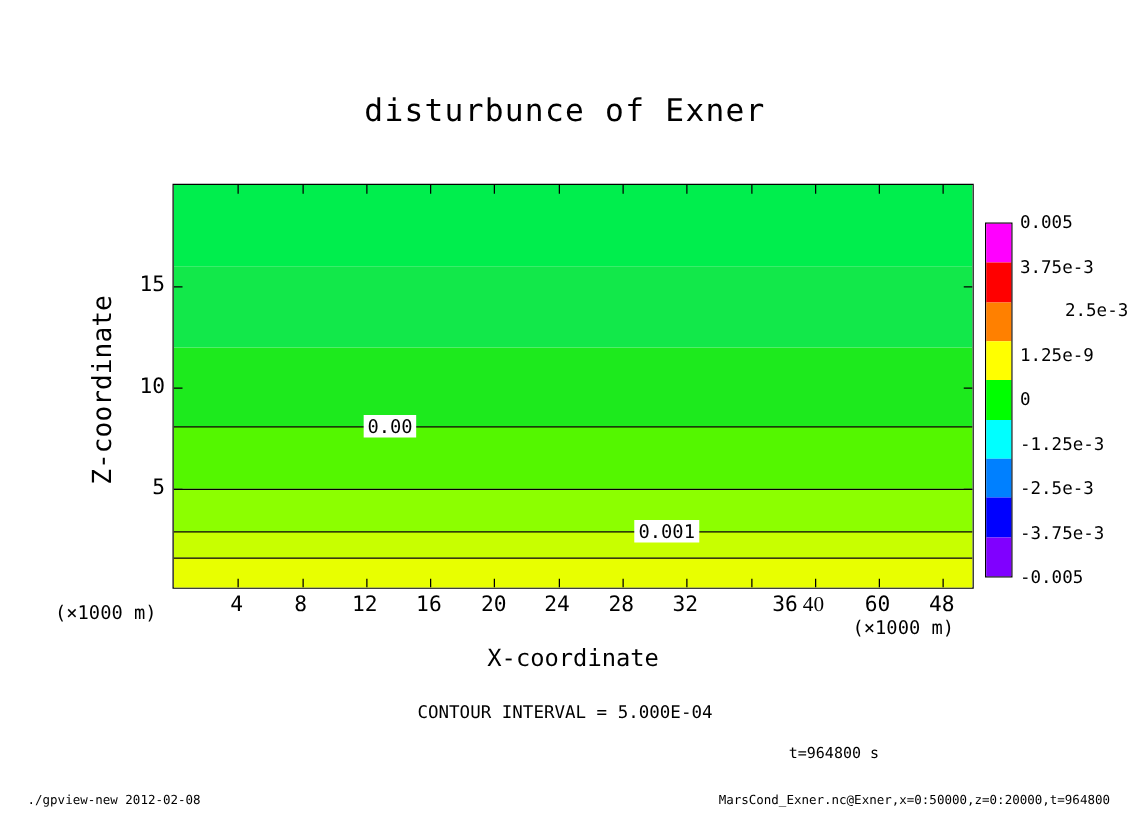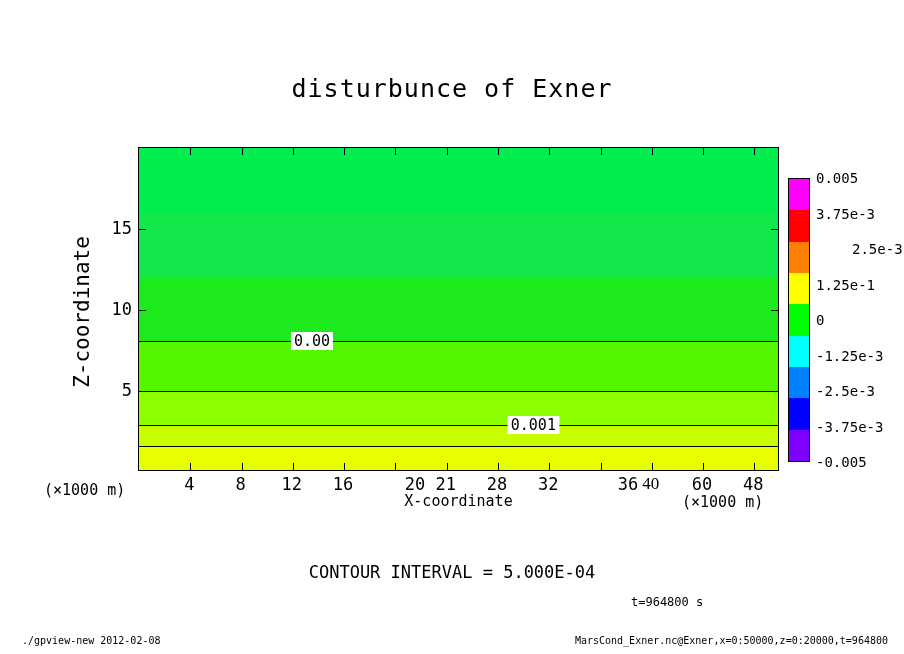--- a/index.html
+++ b/index.html
@@ -64,22 +64,22 @@
   }
   .yticklabel {
     position: absolute;
     font-size: 17px;
     transform: translateY(-50%);
     text-align: right;
     width: 40px;
     left: 92px;
   }
   #xaxis-title {
-    left: 138px; width: 641px; top: 492px;
-    text-align: center; font-size: 15px;
+    left: 138px; width: 641px; top: 516px;
+    text-align: center; font-size: 19px;
   }
   #yaxis-title {
     left: -28px; top: 300px;
     width: 220px; text-align: center;
     font-size: 21px;
     transform: rotate(-90deg);
     transform-origin: 50% 50%;
   }
   #xunit-left  { left: 44px;  top: 481px; font-size: 15px; }
   #xunit-right { left: 682px; top: 493px; font-size: 15px; }
@@ -95,21 +95,21 @@
   .cbar-label {
     position: absolute;
     left: 816px;
     font-size: 14px;
     transform: translateY(-50%);
     white-space: nowrap;
   }
 
   #contour-interval {
     left: 0; right: 0; top: 562px;
-    text-align: center; font-size: 17px;
+    text-align: center; font-size: 14px;
   }
   #time-label { left: 631px; top: 595px; font-size: 12px; }
   #footer-left { left: 22px; top: 635px; font-size: 10px; }
   #footer-right { right: 16px; top: 635px; font-size: 10px; text-align: right; }
 </style>
 </head>
 <body>
 
 <div class="abs" id="title">disturbunce of Exner</div>
 
@@ -178,32 +178,32 @@
 
 <div class="abs" id="contour-interval">CONTOUR INTERVAL = 5.000E-04</div>
 <div class="abs" id="time-label">t=964800 s</div>
 <div class="abs" id="footer-left">./gpview-new   2012-02-08</div>
 <div class="abs" id="footer-right">MarsCond_Exner.nc@Exner,x=0:50000,z=0:20000,t=964800</div>
 
 <div class="xticklabel" style="left: 189.28px;">4</div>
 <div class="xticklabel" style="left: 240.56px;">8</div>
 <div class="xticklabel" style="left: 291.84px;">12</div>
 <div class="xticklabel" style="left: 343.12px;">16</div>
-<div class="xticklabel" style="left: 415px;">20</div>
-<div class="xticklabel" style="left: 445.68px;">21</div>
+<div class="xticklabel" style="left: 395px;">20</div>
+<div class="xticklabel" style="left: 445.68px;">24</div>
 <div class="xticklabel" style="left: 496.96px;">28</div>
 <div class="xticklabel" style="left: 548.24px;">32</div>
 <div class="xticklabel" style="left: 628px;">36</div>
 <div class="xticklabel" style="left: 650.8px; font-family: Liberation Serif, serif;">40</div>
 <div class="xticklabel" style="left: 702.08px;">60</div>
 <div class="xticklabel" style="left: 753.36px;">48</div>
 <div class="yticklabel" style="top: 390px;">5</div>
 <div class="yticklabel" style="top: 309px;">10</div>
 <div class="yticklabel" style="top: 228px;">15</div>
 <div class="cbar-label" style="top: 178px;">0.005</div>
 <div class="cbar-label" style="top: 213.5px;">3.75e-3</div>
 <div class="cbar-label" style="top: 249px; margin-left: 36px;">2.5e-3</div>
-<div class="cbar-label" style="top: 284.5px;">1.25e-1</div>
+<div class="cbar-label" style="top: 284.5px;">1.25e-9</div>
 <div class="cbar-label" style="top: 320px;">0</div>
 <div class="cbar-label" style="top: 355.5px;">-1.25e-3</div>
 <div class="cbar-label" style="top: 391px;">-2.5e-3</div>
 <div class="cbar-label" style="top: 426.5px;">-3.75e-3</div>
 <div class="cbar-label" style="top: 462px;">-0.005</div>
 
 </body></html>

